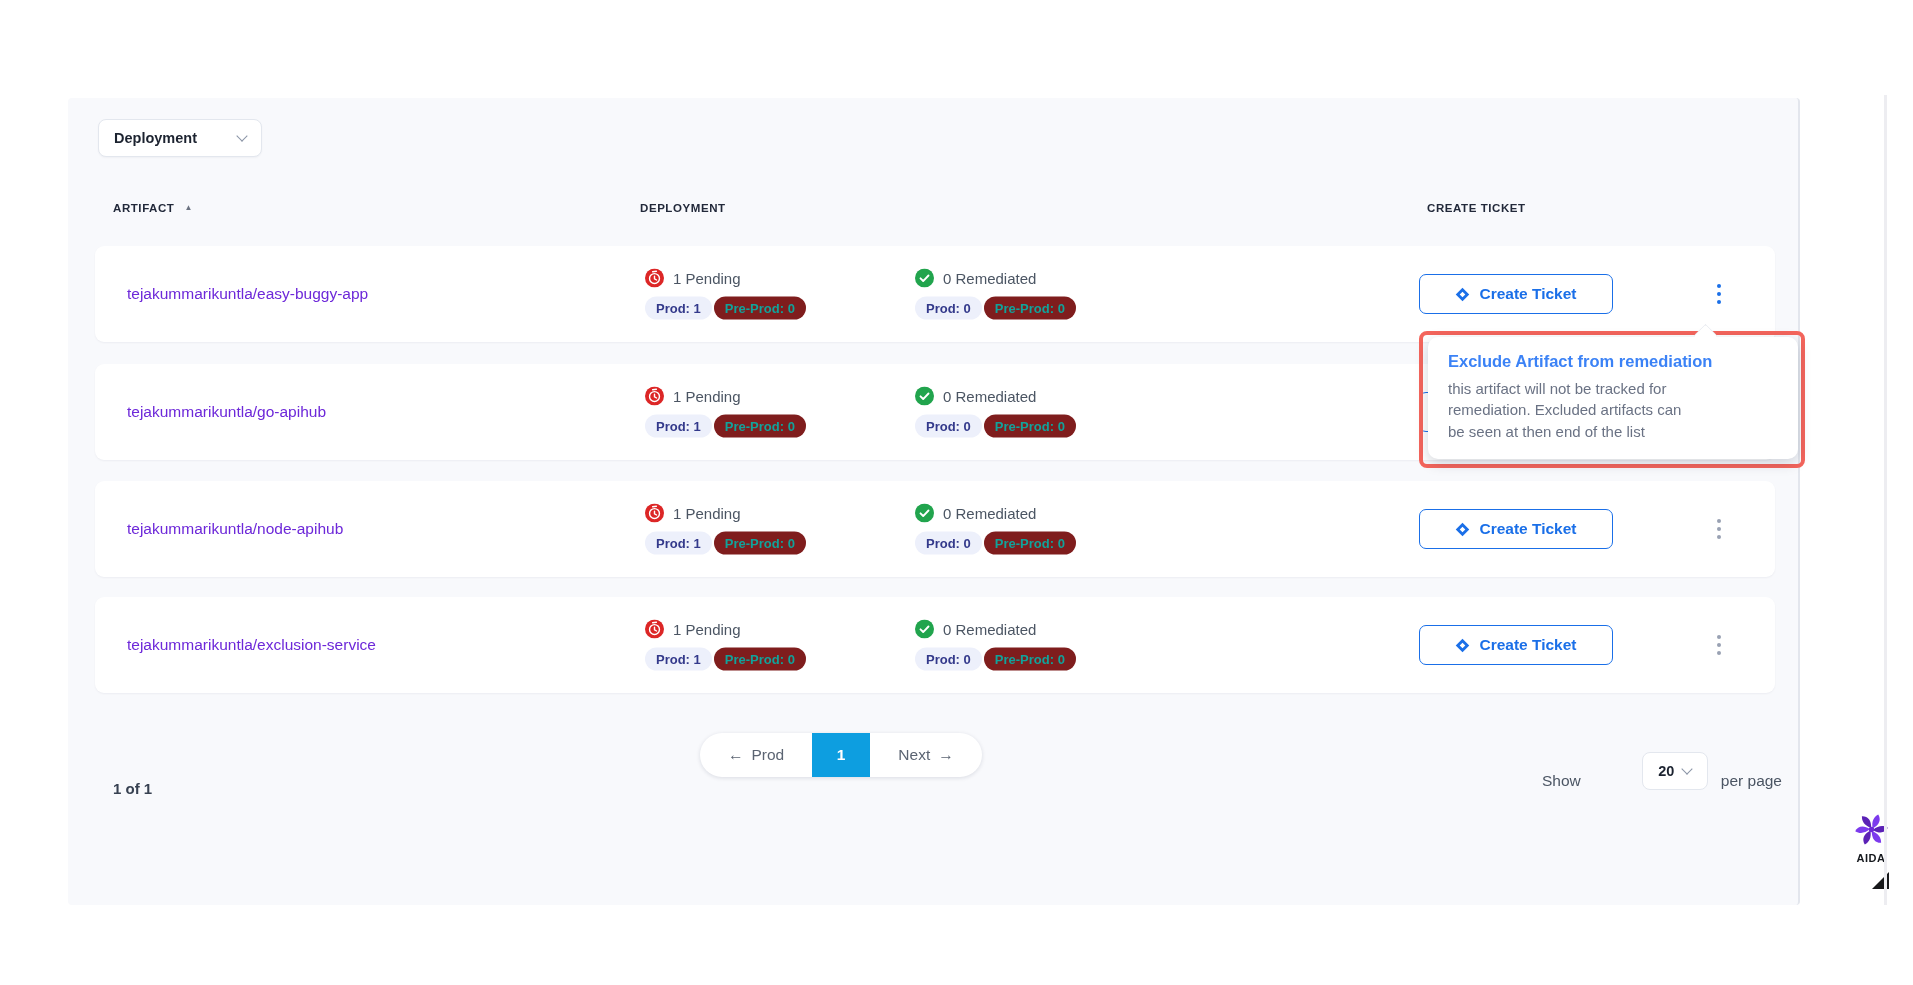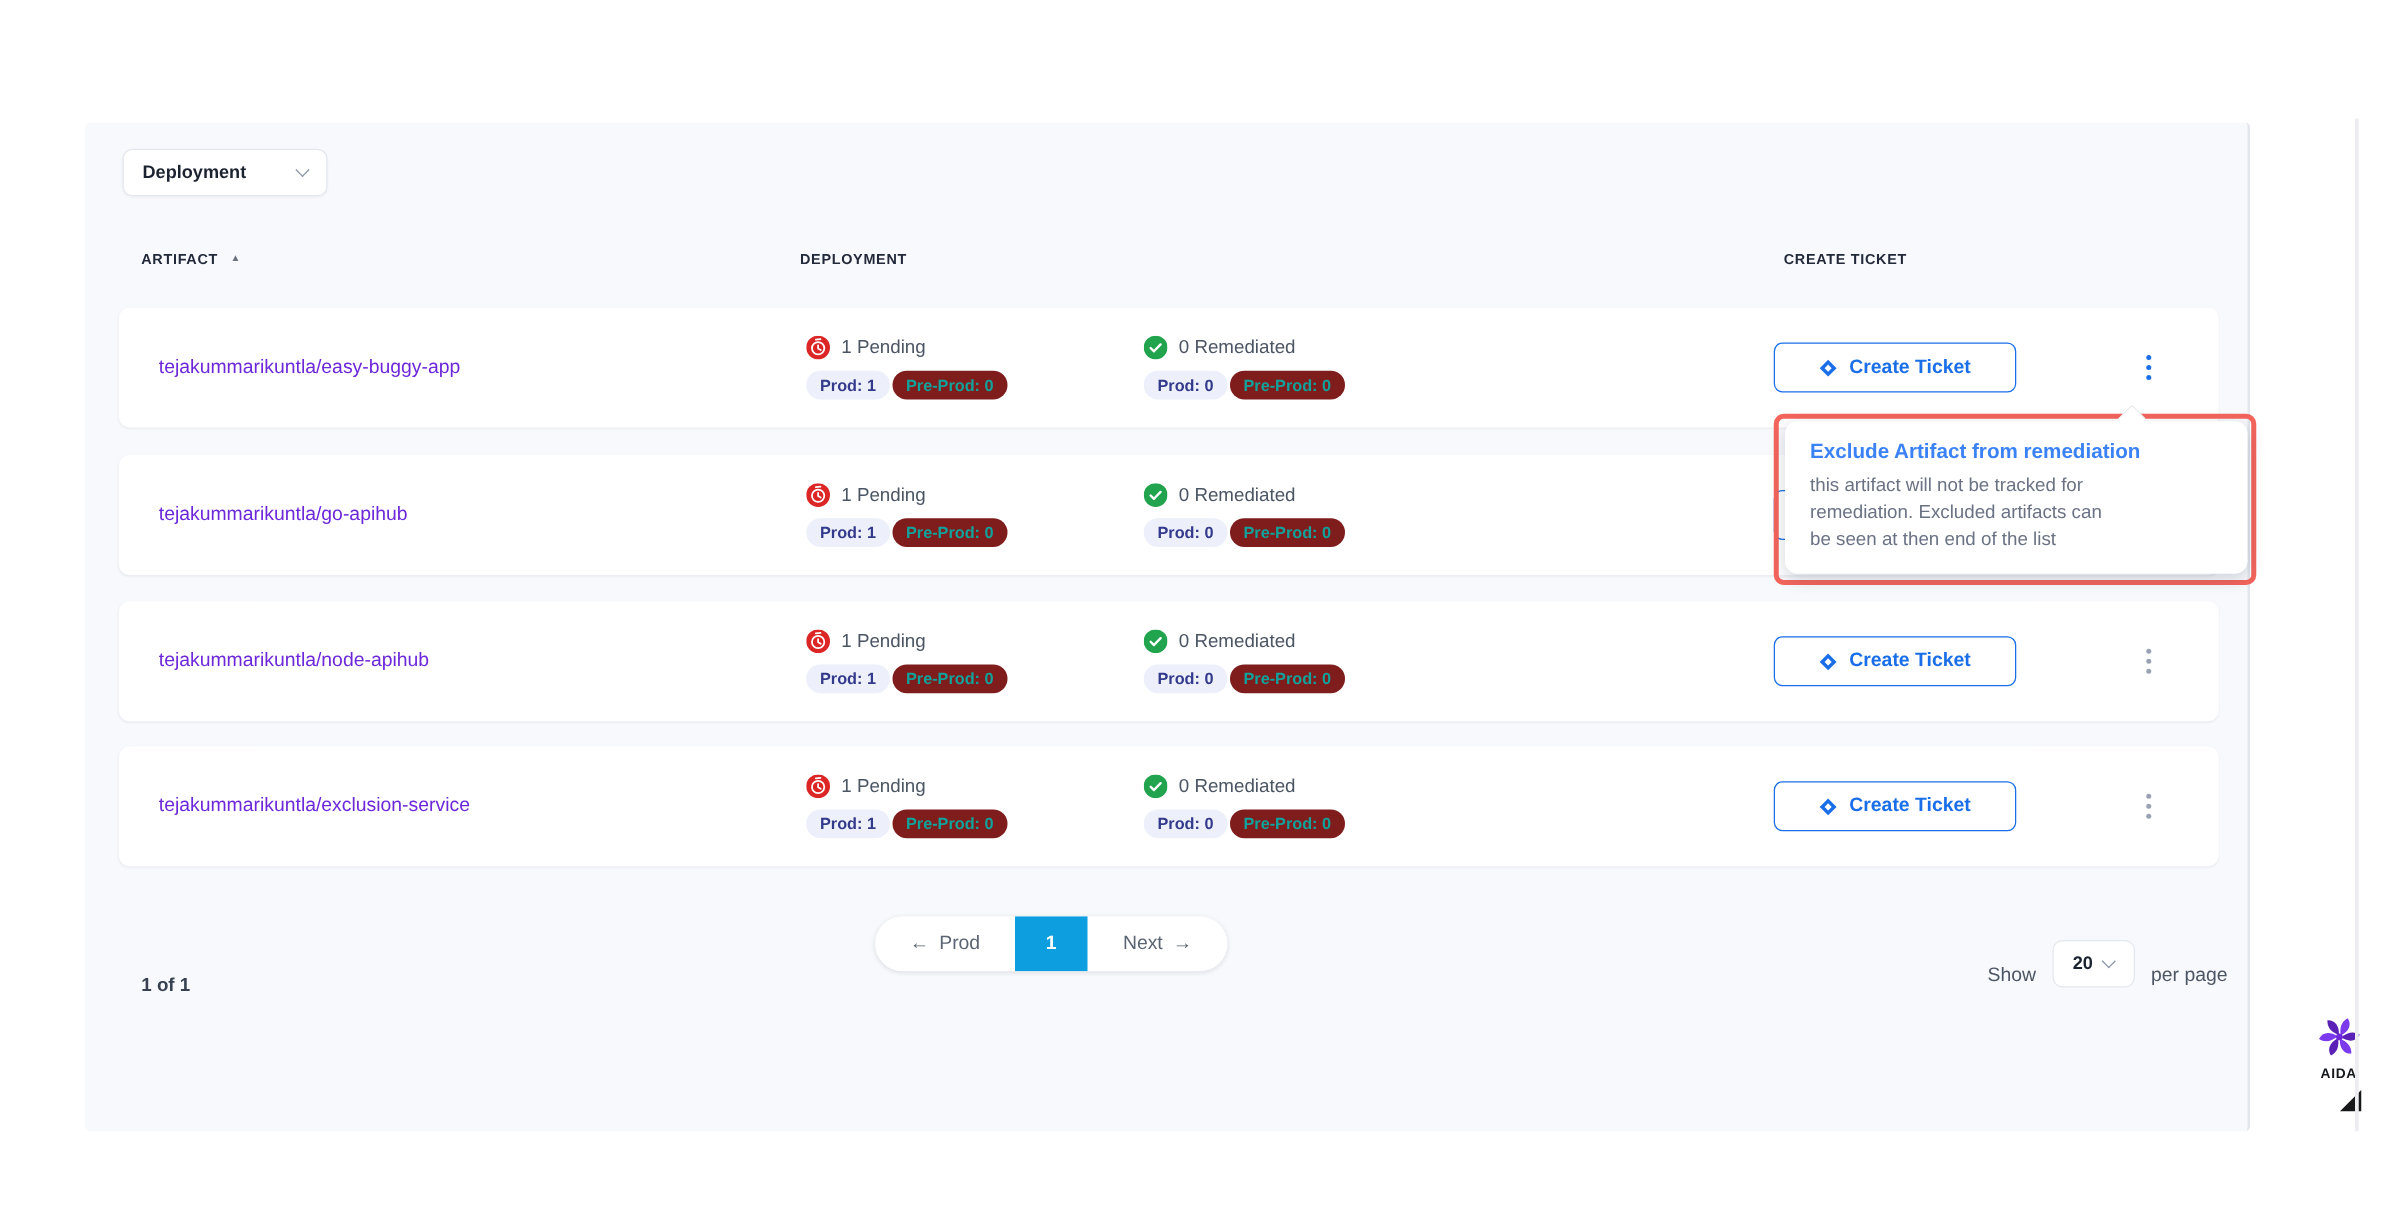--- a/index.html
+++ b/index.html
@@ -68,21 +68,21 @@
            align-items:stretch; overflow:hidden; }
   .pager-btn { flex:1; display:flex; align-items:center; justify-content:center; gap:8px;
                background:none; border:none; font-family:inherit; font-size:15.5px; color:#5b6472; cursor:pointer; }
   .pager-current { width:58px; flex:0 0 auto; background:#0d9ee0; color:#fff; font-weight:700;
                    display:flex; align-items:center; justify-content:center; border:none;
                    font-family:inherit; font-size:15.5px; cursor:pointer; }
   .show-group { position:absolute; right:16px; top:648px; height:44px; display:flex;
                 align-items:flex-end; gap:13px; font-size:15.5px; color:#4b5563; }
   .pagesize-select { height:38px; min-width:66px; display:flex; align-items:center; justify-content:center;
                      gap:9px; padding:0 12px; background:#fff; border:1px solid #e3e7ee; border-radius:8px;
-                     font-family:inherit; font-weight:700; font-size:14.5px; color:#1c2330; cursor:pointer; }
+                     font-family:inherit; font-weight:700; font-size:14.5px; color:#1c2330; cursor:pointer;margin-left:48px; }
 
   
   .annotation-box { position:absolute; left:1419px; top:331px; width:386px; height:137px;
                     border:4px solid #f4655c; border-radius:8px; z-index:40; pointer-events:none; }
   .tooltip-caret { position:absolute; left:1697px; top:327px; width:17px; height:17px; background:#fff;
                    transform:rotate(45deg); border-top:1px solid #e8eaf0; border-left:1px solid #e8eaf0;
                    border-radius:2px; z-index:42; }
   .tooltip-card { position:absolute; left:1428px; top:337px; width:370px; background:#fff;
                   border-radius:10px; box-shadow:0 4px 14px rgba(13,26,56,.18); z-index:41;
                   padding:15px 20px 17px; cursor:pointer; }

